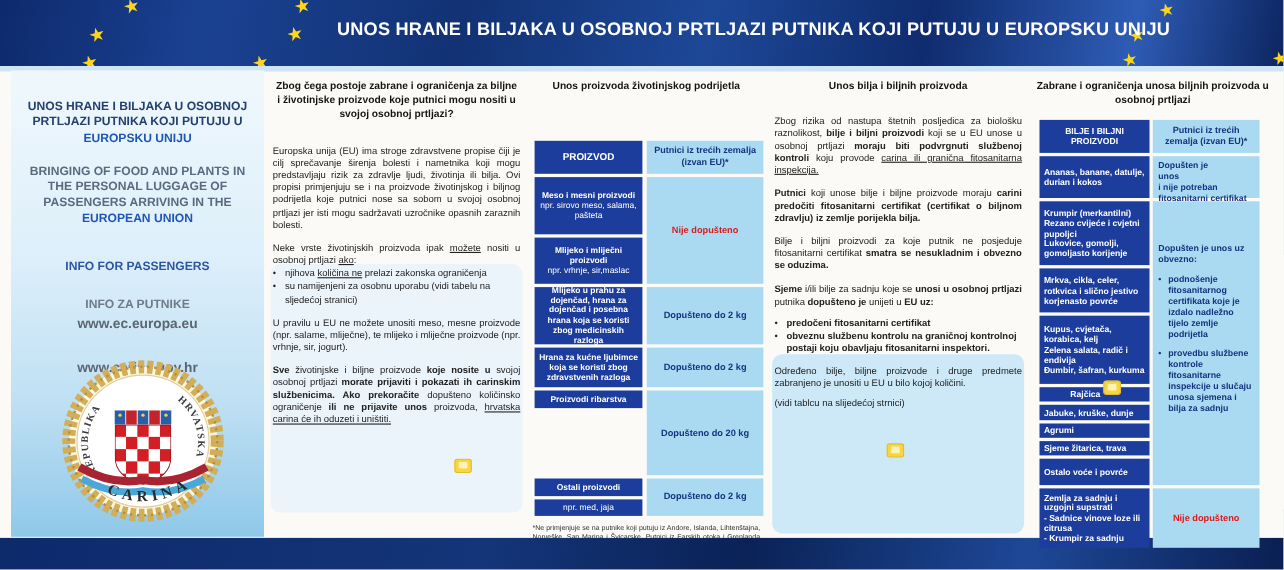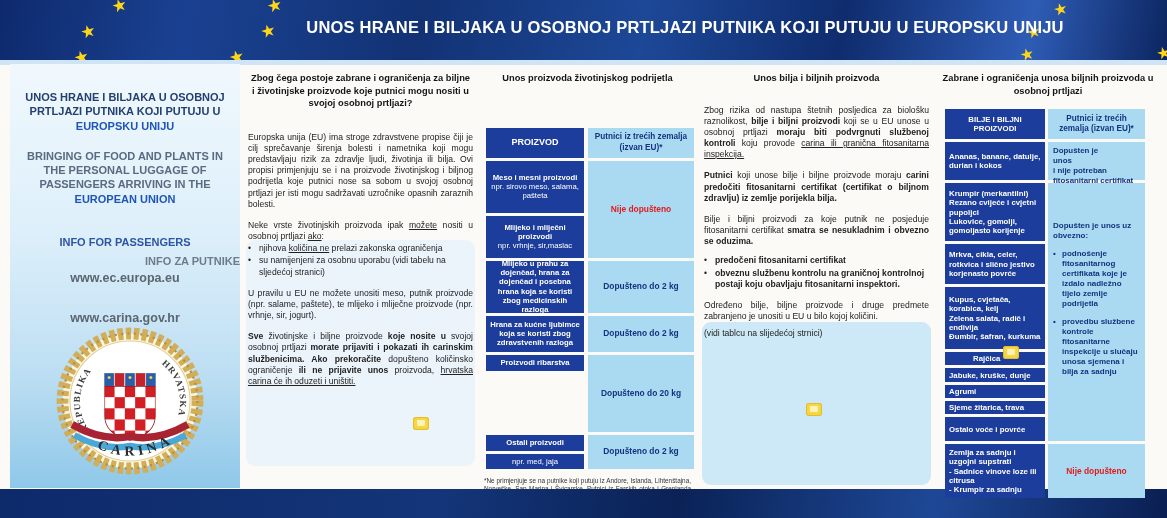--- a/index.html
+++ b/index.html
@@ -16,21 +16,21 @@
   
   .bottombar{position:absolute;left:0;top:489px;width:1167px;height:29px;
     background:linear-gradient(100deg,#0d2a6b 0%,#143579 38%,#0a2256 58%,#1e4896 80%,#0a1f52 100%);}
   
   .left-panel{position:absolute;left:10px;top:64px;width:230px;height:424px;
     background:linear-gradient(180deg,#f0f8fd 0%,#ddeffa 40%,#bedff3 72%,#8fc8e9 100%);
     text-align:center;}
   .lp-title-hr{margin:26px 10px 0;font-size:11px;font-weight:700;color:#23406f;line-height:1.3;}
   .lp-title-en{margin:16px 8px 0;font-size:11px;font-weight:700;color:#5a6a80;line-height:1.3;}
   .lp-info1{margin:30px 0 0;font-size:11px;font-weight:700;color:#2d55a5;text-align:center;}
-  .lp-info2{margin:7px 0 0;font-size:11px;font-weight:700;color:#6e7b88;text-align:right;}
+  .lp-info2{margin:23px 0 0;font-size:11px;font-weight:700;color:#6e7b88;}
   .lp-url{margin:4px 0 0;font-size:12.5px;font-weight:700;color:#5b6670;}
   .lp-url.first{margin-top:26px;}
   .emblem{position:absolute;left:45px;top:262px;}
   
   .col{position:absolute;top:68px;font-size:8.6px;line-height:1.3;}
   .col-title{font-weight:700;font-size:9.3px;text-align:center;color:#141414;line-height:1.35;margin:4px 4px 0;}
   .para{text-align:justify;margin:10px 2px 0;}
   .bullet{display:flex;margin:1px 2px 0;}
   .bullet .dot{width:11px;flex:0 0 11px;text-align:left;}
   .rt-b{font-weight:700;}
@@ -175,21 +175,21 @@
       <div class="para" style="margin-top:22px;">Europska unija (EU) ima stroge zdravstvene propise čiji je cilj sprečavanje širenja bolesti i nametnika koji mogu predstavljaju rizik za zdravlje ljudi, životinja ili bilja. Ovi propisi primjenjuju se i na proizvode životinjskog i biljnog podrijetla koje putnici nose sa sobom u svojoj osobnoj prtljazi jer isti mogu sadržavati uzročnike opasnih zaraznih bolesti.</div>
       <div class="para"><span>Neke vrste životinjskih proizvoda ipak </span><span class="rt-u">možete</span><span> nositi u osobnoj prtljazi </span><span class="rt-u">ako</span><span>:</span></div>
       <div class="bullet">
           <span class="dot">•</span>
           <span><span>njihova </span><span class="rt-u">količina ne</span><span> prelazi zakonska ograničenja</span></span>
         </div>
       <div class="bullet">
           <span class="dot">•</span>
           <span><span>su namijenjeni za osobnu uporabu (vidi tabelu na sljedećoj stranici)</span></span>
         </div>
-      <div class="para">U pravilu u EU ne možete unositi meso, putnik proizvode (npr. salame, paštete), te mlijeko i mliječne proizvode (npr. vrhnje, sir, jogurt).</div>
+      <div class="para">U pravilu u EU ne možete unositi meso, mesne proizvode (npr. salame, mliječne), te mlijeko i mliječne proizvode (npr. vrhnje, sir, jogurt).</div>
       <div class="para"><span class="rt-b">Sve</span><span> životinjske i biljne proizvode </span><span class="rt-b">koje nosite u</span><span> svojoj osobnoj prtljazi </span><span class="rt-b">morate prijaviti i pokazati ih carinskim službenicima. </span><span class="rt-b">Ako prekoračite</span><span> dopušteno količinsko ograničenje </span><span class="rt-b">ili ne prijavite unos</span><span> proizvoda, </span><span class="rt-u">hrvatska carina će ih oduzeti i uništiti.</span></div>
     </div>
   </div>
 
   <div class="col" style="left:480px;width:215px;">
     <div class="col-title">Unos proizvoda životinjskog podrijetla</div>
     <div class="tbl t3">
       <div class="cell-dark hdr" style="grid-row:1;grid-column:1;">PROIZVOD</div>
       <div class="cell-light hdr" style="grid-row:1;grid-column:2;">Putnici iz trećih zemalja (izvan EU)*</div>
 
@@ -228,20 +228,21 @@
     <div class="footnote">*Ne primjenjuje se na putnike koji putuju iz Andore, Islanda, Lihtenštajna, Norveške, San Marina i Švicarske. Putnici iz Farskih otoka i Grenlanda mogu unijeti do 10 kg navedenih proizvoda (proizvode ribarstva bez ograničenja).</div>
   </div>
 
   <div class="col" style="left:702px;width:229px;">
     <div class="softbox" style="left:0;top:254px;width:229px;height:163px;"></div>
     <div class="abovebox">
       <div class="col-title">Unos bilja i biljnih proizvoda</div>
       <div class="para" style="margin-top:20px;"><span>Zbog rizika od nastupa štetnih posljedica za biološku raznolikost, </span><span class="rt-b">bilje i biljni proizvodi</span><span> koji se u EU unose u osobnoj prtljazi </span><span class="rt-b">moraju biti podvrgnuti službenoj kontroli</span><span> koju provode </span><span class="rt-u">carina ili granična fitosanitarna inspekcija.</span></div>
       <div class="para"><span class="rt-b">Putnici</span><span> koji unose bilje i biljne proizvode moraju </span><span class="rt-b">carini predočiti fitosanitarni certifikat (certifikat o biljnom zdravlju) iz zemlje porijekla bilja.</span></div>
       <div class="para"><span>Bilje i biljni proizvodi za koje putnik ne posjeduje fitosanitarni certifikat </span><span class="rt-b">smatra se nesukladnim i obvezno se oduzima.</span></div>
+      <div class="para"><span class="rt-b">Sjeme</span><span> i/ili bilje za sadnju koje se </span><span class="rt-b">unosi u osobnoj prtljazi</span><span> putnika </span><span class="rt-b">dopušteno je</span><span> unijeti u </span><span class="rt-b">EU uz:</span></div>
       <div class="bullet" style="margin-top:8px;">
           <span class="dot">•</span>
           <span><span class="rt-b">predočeni fitosanitarni certifikat</span></span>
         </div>
       <div class="bullet">
           <span class="dot">•</span>
           <span><span class="rt-b">obveznu službenu kontrolu na graničnoj kontrolnoj postaji koju obavljaju fitosanitarni inspektori.</span></span>
         </div>
       <div class="para">Određeno bilje, biljne proizvode i druge predmete zabranjeno je unositi u EU u  bilo kojoj količini.</div>
       <div class="para" style="margin-top:6px;text-align:left;">(vidi tablcu na slijedećoj strnici)</div>

